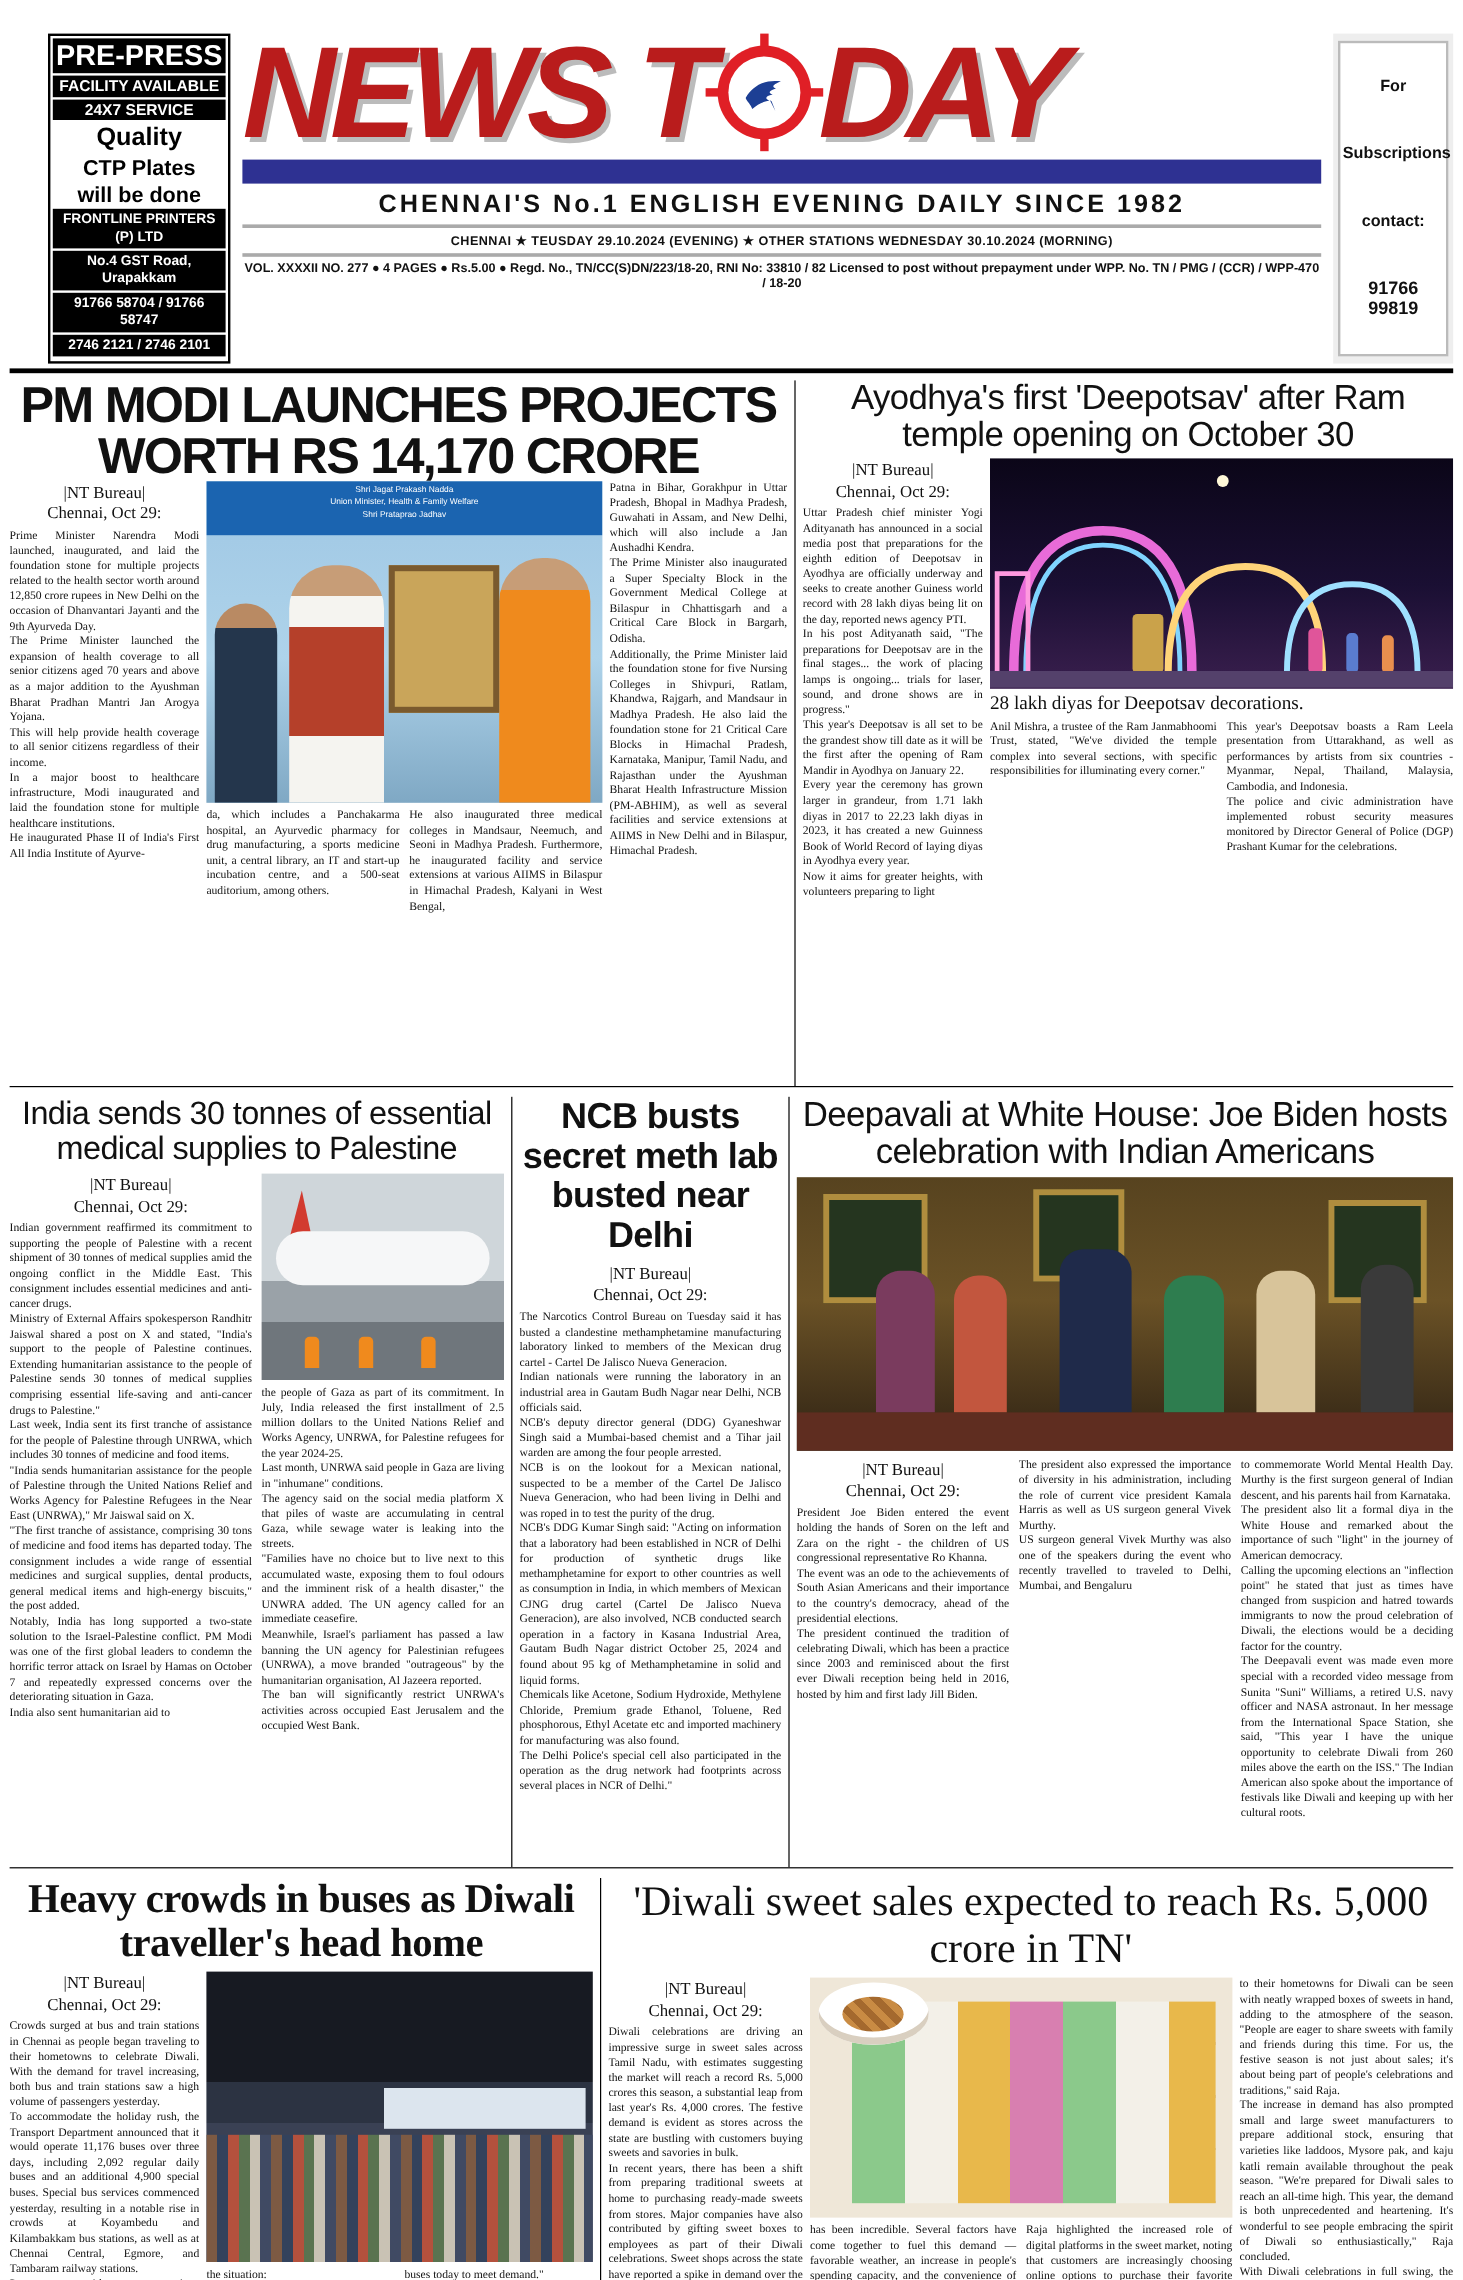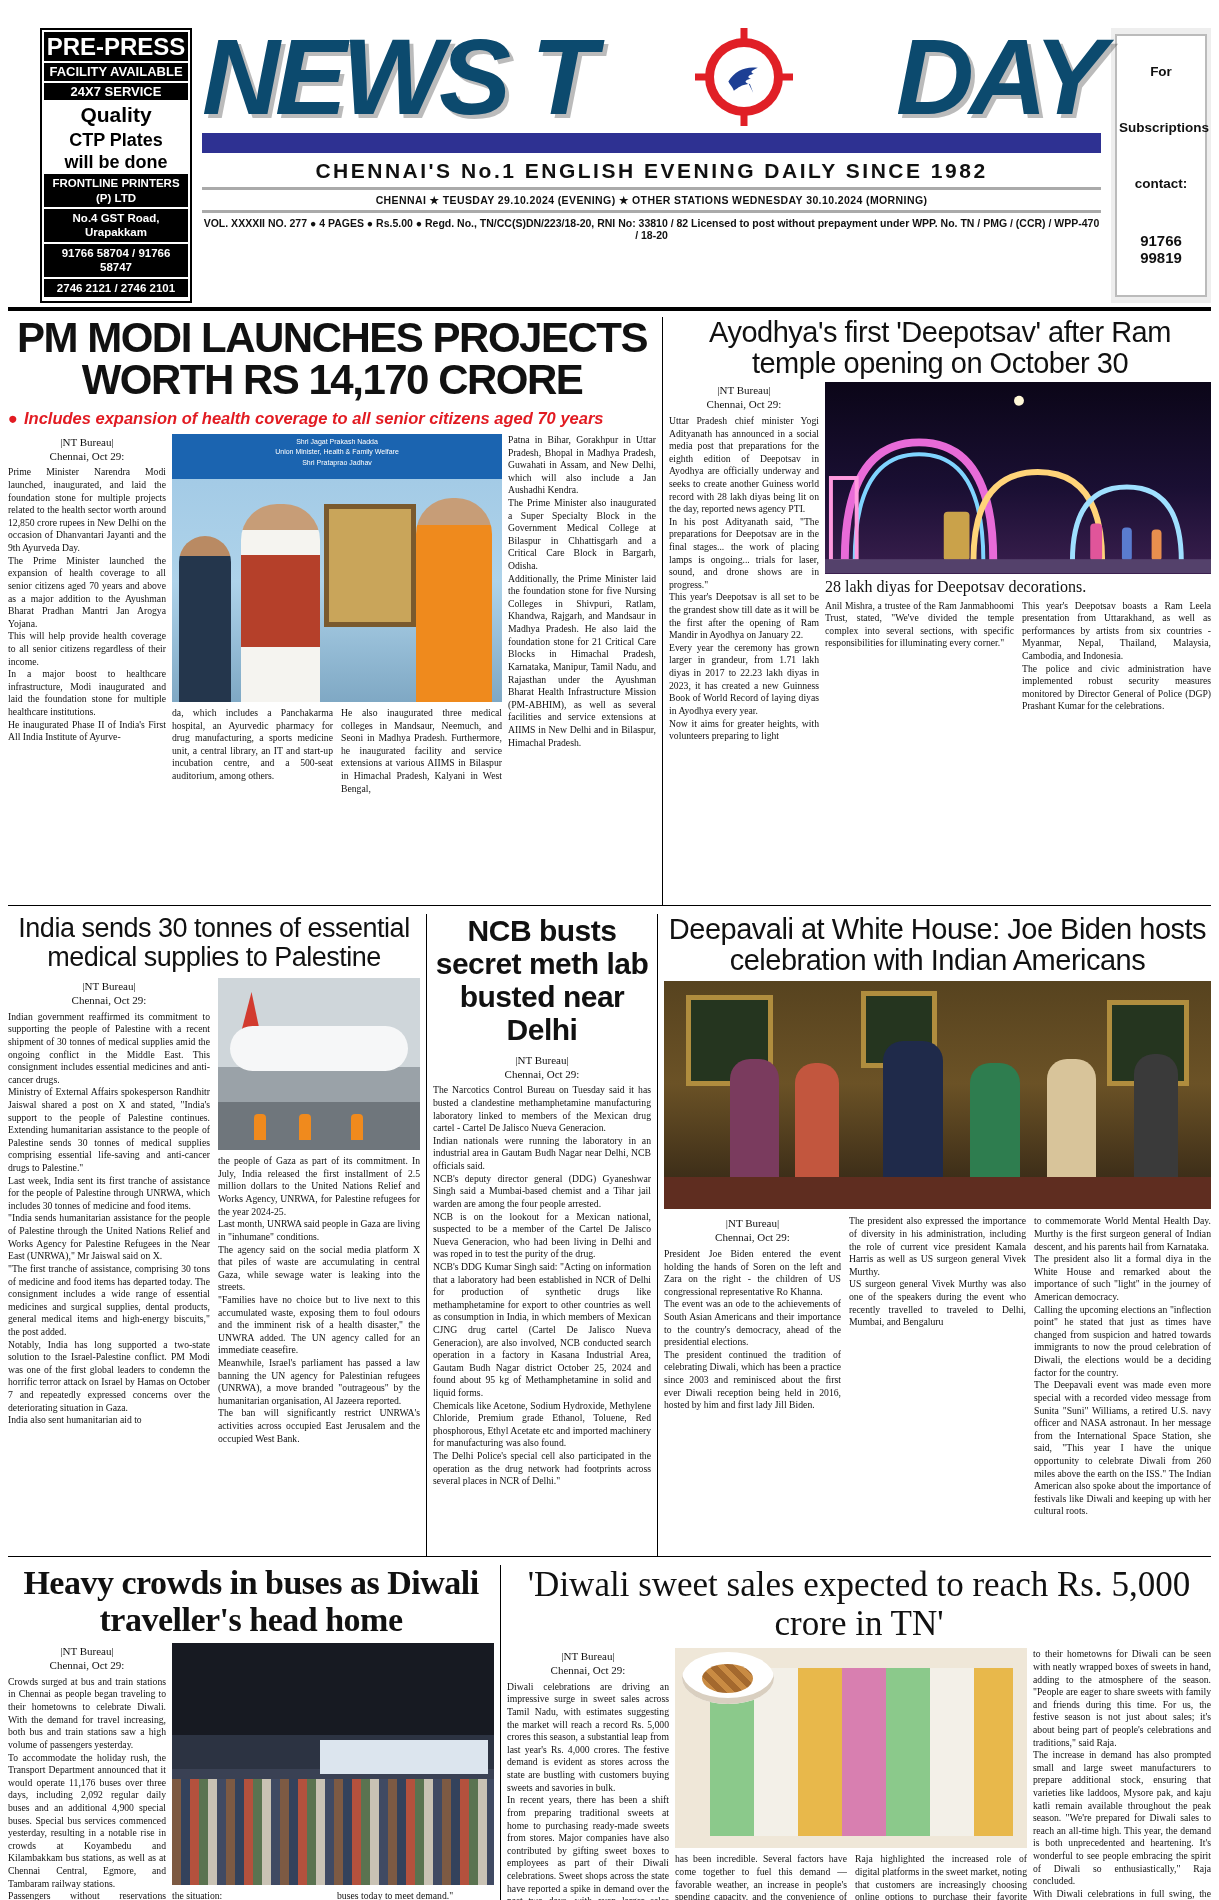--- a/index.html
+++ b/index.html
@@ -9,23 +9,23 @@
   .header{display:flex;gap:10px;align-items:stretch;padding-top:22px;}
   .adbox{width:152px;border:2px solid #000;padding:2px;box-sizing:border-box;text-align:center;
          font-family:"Liberation Sans",sans-serif;font-weight:bold;margin-left:32px;}
   .ad-black{background:#000;color:#fff;margin-bottom:2px;padding:2px 1px;line-height:1.05;}
   .ad-big{font-size:24px;}
   .ad-mid{font-size:13px;}
   .ad-white{color:#000;padding:2px 0;line-height:1.05;}
   .q1{font-size:21px;} .q2{font-size:18px;} .q3{font-size:18px;}
   .ad-small{font-size:11.5px;line-height:1.25;}
   .mast{flex:1;text-align:center;position:relative;}
-  .mast-title{display:flex;align-items:center;justify-content:space-between;
+  .mast-title{display:flex;align-items:center;justify-content:flex-start;
       font-family:"Liberation Sans",sans-serif;font-style:italic;font-weight:bold;
-      font-size:108px;letter-spacing:-5px;color:#0c4a6e;line-height:0.9;
+      font-size:108px;letter-spacing:-5px;color:#b91c1c;line-height:0.9;
       text-shadow:4px 4px 0 rgba(60,60,60,.35);}
   .logo{position:relative;display:inline-block;width:78px;height:78px;margin:0 6px;flex:0 0 auto;}
   .logo-ring{position:absolute;inset:0;border-radius:50%;background:#e01f26;}
   .logo-in{position:absolute;inset:9px;border-radius:50%;background:#fff;display:flex;align-items:center;justify-content:center;}
   .logo-in svg{width:46px;height:46px;}
   .tick{position:absolute;background:#e01f26;}
   .tick.t{top:-10px;left:50%;width:7px;height:11px;transform:translateX(-50%);}
   .tick.b{bottom:-10px;left:50%;width:7px;height:11px;transform:translateX(-50%);}
   .tick.l{left:-10px;top:50%;width:11px;height:7px;transform:translateY(-50%);}
   .tick.r{right:-10px;top:50%;width:11px;height:7px;transform:translateY(-50%);}
@@ -35,21 +35,21 @@
   .dateline{font-family:"Liberation Sans",sans-serif;font-weight:bold;font-size:10.5px;letter-spacing:.4px;}
   .volline{font-family:"Liberation Sans",sans-serif;font-weight:bold;font-size:10.5px;margin-top:3px;}
   .subsbox{width:100px;background:#eee;padding:6px 4px;box-sizing:border-box;}
   .subsbox-in{border:2px solid #bbb;background:#fff;height:100%;display:flex;flex-direction:column;
       justify-content:space-around;text-align:center;font-family:"Liberation Sans",sans-serif;
       font-weight:bold;font-size:13.5px;padding:8px 2px;box-sizing:border-box;}
   .subs-num{font-size:15px;}
   .h-rule{height:4px;background:#000;margin-top:4px;}
   
   .vline{width:1px;background:#000;margin:0 6px;flex:0 0 auto;}
-  .byline{text-align:center;font-size:11px;white-space:pre-line;line-height:1.25;margin:2px 0 3px;}
+  .byline{text-align:center;font-size:14px;white-space:pre-line;line-height:1.25;margin:2px 0 3px;}
   .coltext{font-size:9.7px;line-height:1.3;text-align:justify;white-space:pre-line;overflow:hidden;}
   .photo{position:relative;overflow:hidden;}
   .caption{font-size:16px;line-height:1.2;margin:3px 0;}
   
   .rowA{display:flex;height:588px;overflow:hidden;padding-top:6px;border-bottom:1px solid #000;}
   .pm{width:648px;flex:0 0 auto;}
   .h-main{font-family:"Liberation Sans",sans-serif;font-weight:bold;font-size:42px;line-height:1.0;
       text-align:center;letter-spacing:-1.5px;}
   .subhead{color:#e21b22;font-family:"Liberation Sans",sans-serif;font-style:italic;font-weight:bold;
       font-size:16.5px;margin:8px 0 6px;text-align:left;}
@@ -179,23 +179,20 @@
         <div>contact:</div>
         <div class="subs-num">91766 99819</div>
       </div>
     </div>
   </div>
   <div class="h-rule"></div>
 
   <div class="rowA">
     <div class="pm">
       <div class="h-main">PM MODI LAUNCHES PROJECTS WORTH RS 14,170 CRORE</div>
-      <div class="subhead">
-        <span class="dot">●</span><span>Includes expansion of health coverage to all senior citizens aged 70 years</span>
-      </div>
       <div class="pm-cols">
         <div class="pm-c1">
           <div class="byline">|NT Bureau|
 Chennai, Oct 29:</div>
           <div class="coltext" style="height:510px">Prime Minister Narendra Modi launched, inaugurated, and laid the foundation stone for multiple projects related to the health sector worth around 12,850 crore rupees in New Delhi on the occasion of Dhanvantari Jayanti and the 9th Ayurveda Day.
 The Prime Minister launched the expansion of health coverage to all senior citizens aged 70 years and above as a major addition to the Ayushman Bharat Pradhan Mantri Jan Arogya Yojana.
 This will help provide health coverage to all senior citizens regardless of their income.
 In a major boost to healthcare infrastructure, Modi inaugurated and laid the foundation stone for multiple healthcare institutions.
 He inaugurated Phase II of India's First All India Institute of Ayurve-</div>
         </div>

